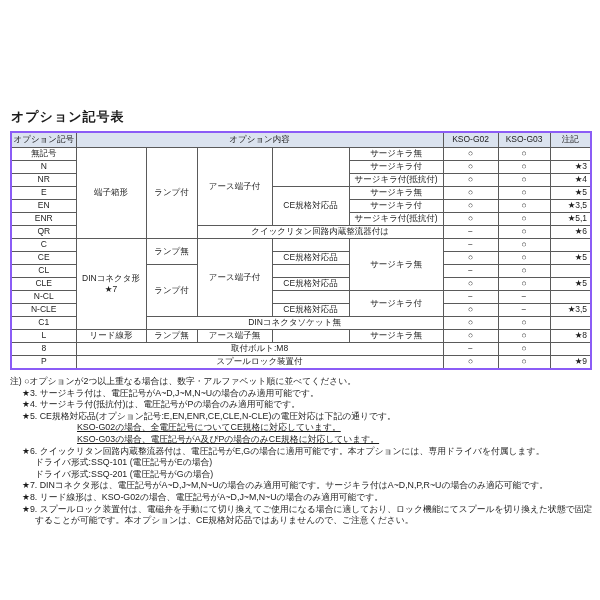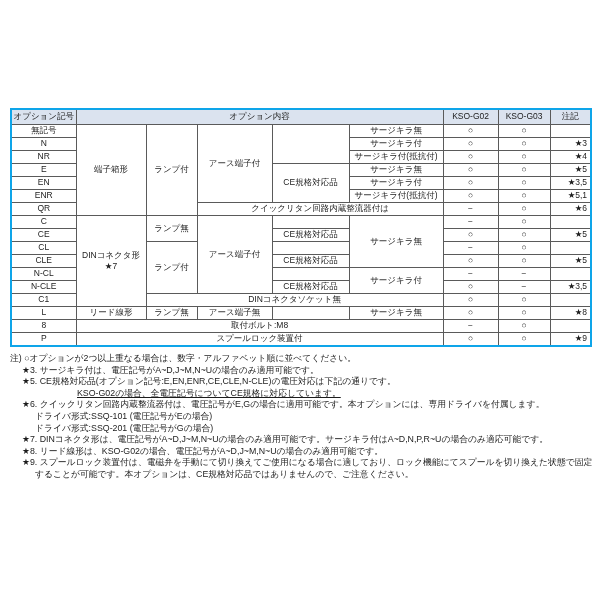--- a/index.html
+++ b/index.html
@@ -3,21 +3,21 @@
 <meta charset="utf-8">
 <style>
   html,body{margin:0;padding:0;}
   body{
     width:600px;height:600px;background:#ffffff;color:#1c1c1c;
     font-family:"Liberation Sans","DejaVu Sans",sans-serif;
     position:relative;overflow:hidden;
   }
   .content{position:absolute;top:108px;left:10px;width:582px;}
   .page-title{font-size:13px;font-weight:bold;margin:0 0 5px 1px;letter-spacing:1px;}
-  table{border-collapse:collapse;table-layout:fixed;width:580px;border:2px solid #0ea5e9;}
+  table{border-collapse:collapse;table-layout:fixed;width:580px;border:2px solid #8b5cf6;}
   th,td{
     border:1px solid #5a5a5a;padding:0 1px;text-align:center;vertical-align:middle;
     font-size:8.5px;line-height:1.15;white-space:nowrap;overflow:hidden;height:12px;
     font-weight:normal;
   }
   th{background:#dbe3ef;height:14px;}
   td.sym{}
   td.mark{font-size:8.5px;color:#2a2a2a;}
   td.note{text-align:right;padding-right:3px;}
   td.din{white-space:pre-line;line-height:1.25;}
@@ -26,20 +26,21 @@
   .ind0{padding-left:0;}
   .ind1{padding-left:12px;}
   .ind2{padding-left:25px;}
   .ind3{padding-left:67px;text-decoration:underline;}
   .ind4{padding-left:80px;}
 </style>
 </head>
 <body>
 
 <div class="content">
+  <h1 class="page-title">オプション記号表</h1>
 
   <table>
     <colgroup>
       <col style="width:65px">
         <col style="width:70px">
         <col style="width:51px">
       <col style="width:75px">
         <col style="width:77px">
         <col style="width:94px">
       <col style="width:55px">
@@ -190,22 +191,24 @@
           <td class="mark">○</td>
           <td class="mark">○</td>
           <td class="note">★9</td>
         </tr>
       </tbody>
   </table>
 
   <div class="notes">
       <div class="note-line ind0">注) ○オプションが2つ以上重なる場合は、数字・アルファベット順に並べてください。</div>
       <div class="note-line ind1">★3. サージキラ付は、電圧記号がA~D,J~M,N~Uの場合のみ適用可能です。</div>
+      <div class="note-line ind1">★4. サージキラ付(抵抗付)は、電圧記号がPの場合のみ適用可能です。</div>
       <div class="note-line ind1">★5. CE規格対応品(オプション記号:E,EN,ENR,CE,CLE,N-CLE)の電圧対応は下記の通りです。</div>
       <div class="note-line ind3">KSO-G02の場合、全電圧記号についてCE規格に対応しています。</div>
+      <div class="note-line ind3">KSO-G03の場合、電圧記号がA及びPの場合のみCE規格に対応しています。</div>
       <div class="note-line ind1">★6. クイックリタン回路内蔵整流器付は、電圧記号がE,Gの場合に適用可能です。本オプションには、専用ドライバを付属します。</div>
       <div class="note-line ind2">ドライバ形式:SSQ-101 (電圧記号がEの場合)</div>
       <div class="note-line ind2">ドライバ形式:SSQ-201 (電圧記号がGの場合)</div>
       <div class="note-line ind1">★7. DINコネクタ形は、電圧記号がA~D,J~M,N~Uの場合のみ適用可能です。サージキラ付はA~D,N,P,R~Uの場合のみ適応可能です。</div>
       <div class="note-line ind1">★8. リード線形は、KSO-G02の場合、電圧記号がA~D,J~M,N~Uの場合のみ適用可能です。</div>
       <div class="note-line ind1">★9. スプールロック装置付は、電磁弁を手動にて切り換えてご使用になる場合に適しており、ロック機能にてスプールを切り換えた状態で固定</div>
       <div class="note-line ind2">することが可能です。本オプションは、CE規格対応品ではありませんので、ご注意ください。</div>
     </div>
 </div>
 

